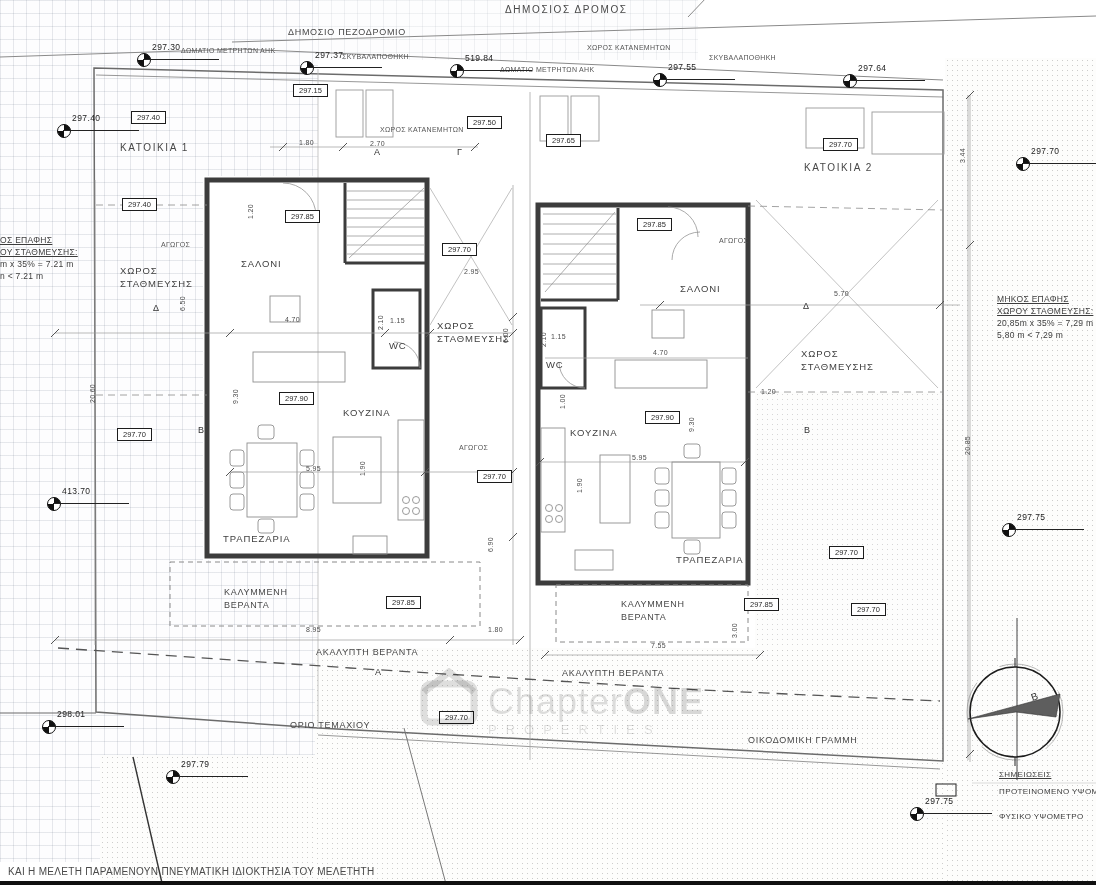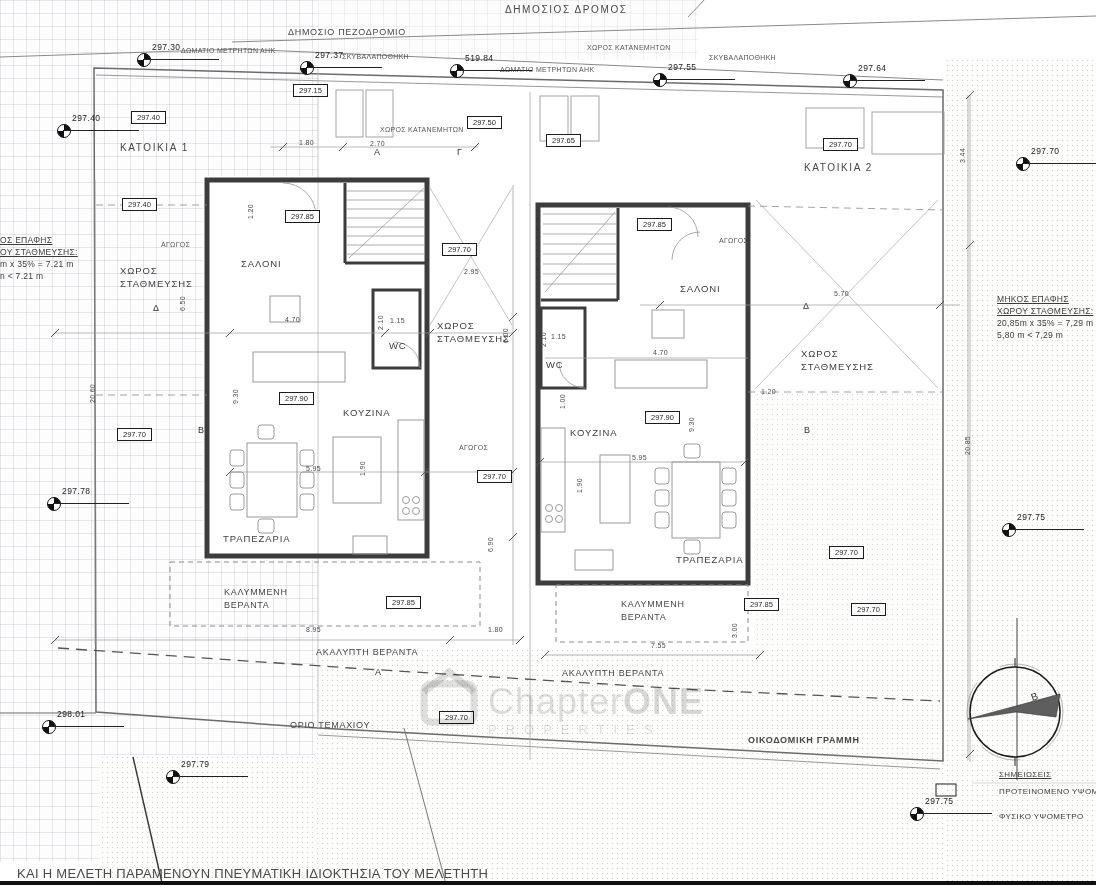--- a/index.html
+++ b/index.html
@@ -32,21 +32,21 @@
   .notes{position:absolute;font-size:8px;line-height:11px;color:#3c3c3c;letter-spacing:.4px;}
   .notes .head{text-decoration:underline;display:block;margin-bottom:6px;}
   .notes .row{display:block;margin-bottom:14px;}
   .wm{position:absolute;left:418px;top:668px;display:flex;align-items:flex-start;pointer-events:none;}
   .wm .logo{margin-right:8px;}
   .wm .brand{font-size:36px;line-height:36px;color:rgba(0,0,0,.13);letter-spacing:1px;margin-top:16px;}
   .wm .brand b{font-weight:bold;color:rgba(0,0,0,.15);}
   .wm .sub{font-size:13px;letter-spacing:9px;color:rgba(0,0,0,.12);margin-top:2px;}
   .north-letter{position:absolute;left:1031px;top:691px;font-size:10px;color:#333;
         transform:rotate(-20deg);}
-  .copyright{position:absolute;left:17px;top:866px;font-size:13px;letter-spacing:.3px;color:#4a4a4a;}
+  .copyright{position:absolute;left:8px;top:866px;font-size:10px;letter-spacing:.3px;color:#4a4a4a;}
   .bottombar{position:absolute;left:0;top:881px;width:1096px;height:4px;background:#101010;}
 </style>
 </head>
 <body>
 
 <div class="sheet">
 
   <div class="tex grid" style="left:0;top:0;width:318px;height:862px;"></div>
   <div class="tex grid" style="left:318px;top:0;width:380px;height:60px;opacity:.6;"></div>
   <div class="tex stipple" style="left:945px;top:58px;width:151px;height:823px;"></div>
@@ -303,21 +303,21 @@
       </svg>
       <span class="sv">297.70</span>
       <i class="sl"></i>
     </div>
   <div class="spot" style="left:56px;top:490px;">
       <svg class="sm" width="16" height="16">
         <circle cx="8" cy="8" r="6.5" fill="#fff" stroke="#111"></circle>
         <path d="M8,1.5 A6.5,6.5 0 0 1 14.5,8 L8,8 Z" fill="#111"></path>
         <path d="M8,14.5 A6.5,6.5 0 0 1 1.5,8 L8,8 Z" fill="#111"></path>
       </svg>
-      <span class="sv">297.78</span>
+      <span class="sv">413.70</span>
       <i class="sl"></i>
     </div>
   <div class="spot" style="left:1011px;top:516px;">
       <svg class="sm" width="16" height="16">
         <circle cx="8" cy="8" r="6.5" fill="#fff" stroke="#111"></circle>
         <path d="M8,1.5 A6.5,6.5 0 0 1 14.5,8 L8,8 Z" fill="#111"></path>
         <path d="M8,14.5 A6.5,6.5 0 0 1 1.5,8 L8,8 Z" fill="#111"></path>
       </svg>
       <span class="sv">297.75</span>
       <i class="sl"></i>
@@ -438,21 +438,21 @@
     <span>n &lt; 7.21 m</span>
   </div>
   <div class="noteblock" style="left:997px;top:293px;">
     <span class="u">ΜΗΚΟΣ ΕΠΑΦΗΣ</span><br>
     <span class="u">ΧΩΡΟΥ ΣΤΑΘΜΕΥΣΗΣ:</span><br>
     <span>20,85m x 35% = 7,29 m</span><br>
     <span>5,80 m &lt; 7,29 m</span>
   </div>
 
   <div class="lbl" style="left:290px;top:720px;">ΟΡΙΟ ΤΕΜΑΧΙΟΥ</div>
-  <div class="lbl" style="left:748px;top:735px;font-weight:bold;">ΟΙΚΟΔΟΜΙΚΗ ΓΡΑΜΜΗ</div>
+  <div class="lbl" style="left:748px;top:735px;">ΟΙΚΟΔΟΜΙΚΗ ΓΡΑΜΜΗ</div>
 
   <div class="notes" style="left:971px;top:769px;width:125px;margin-left:28px;">
     <span class="head">ΣΗΜΕΙΩΣΕΙΣ</span>
     <span class="row">ΠΡΟΤΕΙΝΟΜΕΝΟ ΥΨΟΜΕΤΡΟ</span>
     <span class="row">ΦΥΣΙΚΟ ΥΨΟΜΕΤΡΟ</span>
   </div>
 
   <div class="wm">
     <svg class="logo" width="62" height="58" viewBox="0 0 62 58">
       <rect x="6" y="16" width="50" height="38" rx="7" fill="none" stroke="rgba(0,0,0,.12)" stroke-width="7"></rect>

